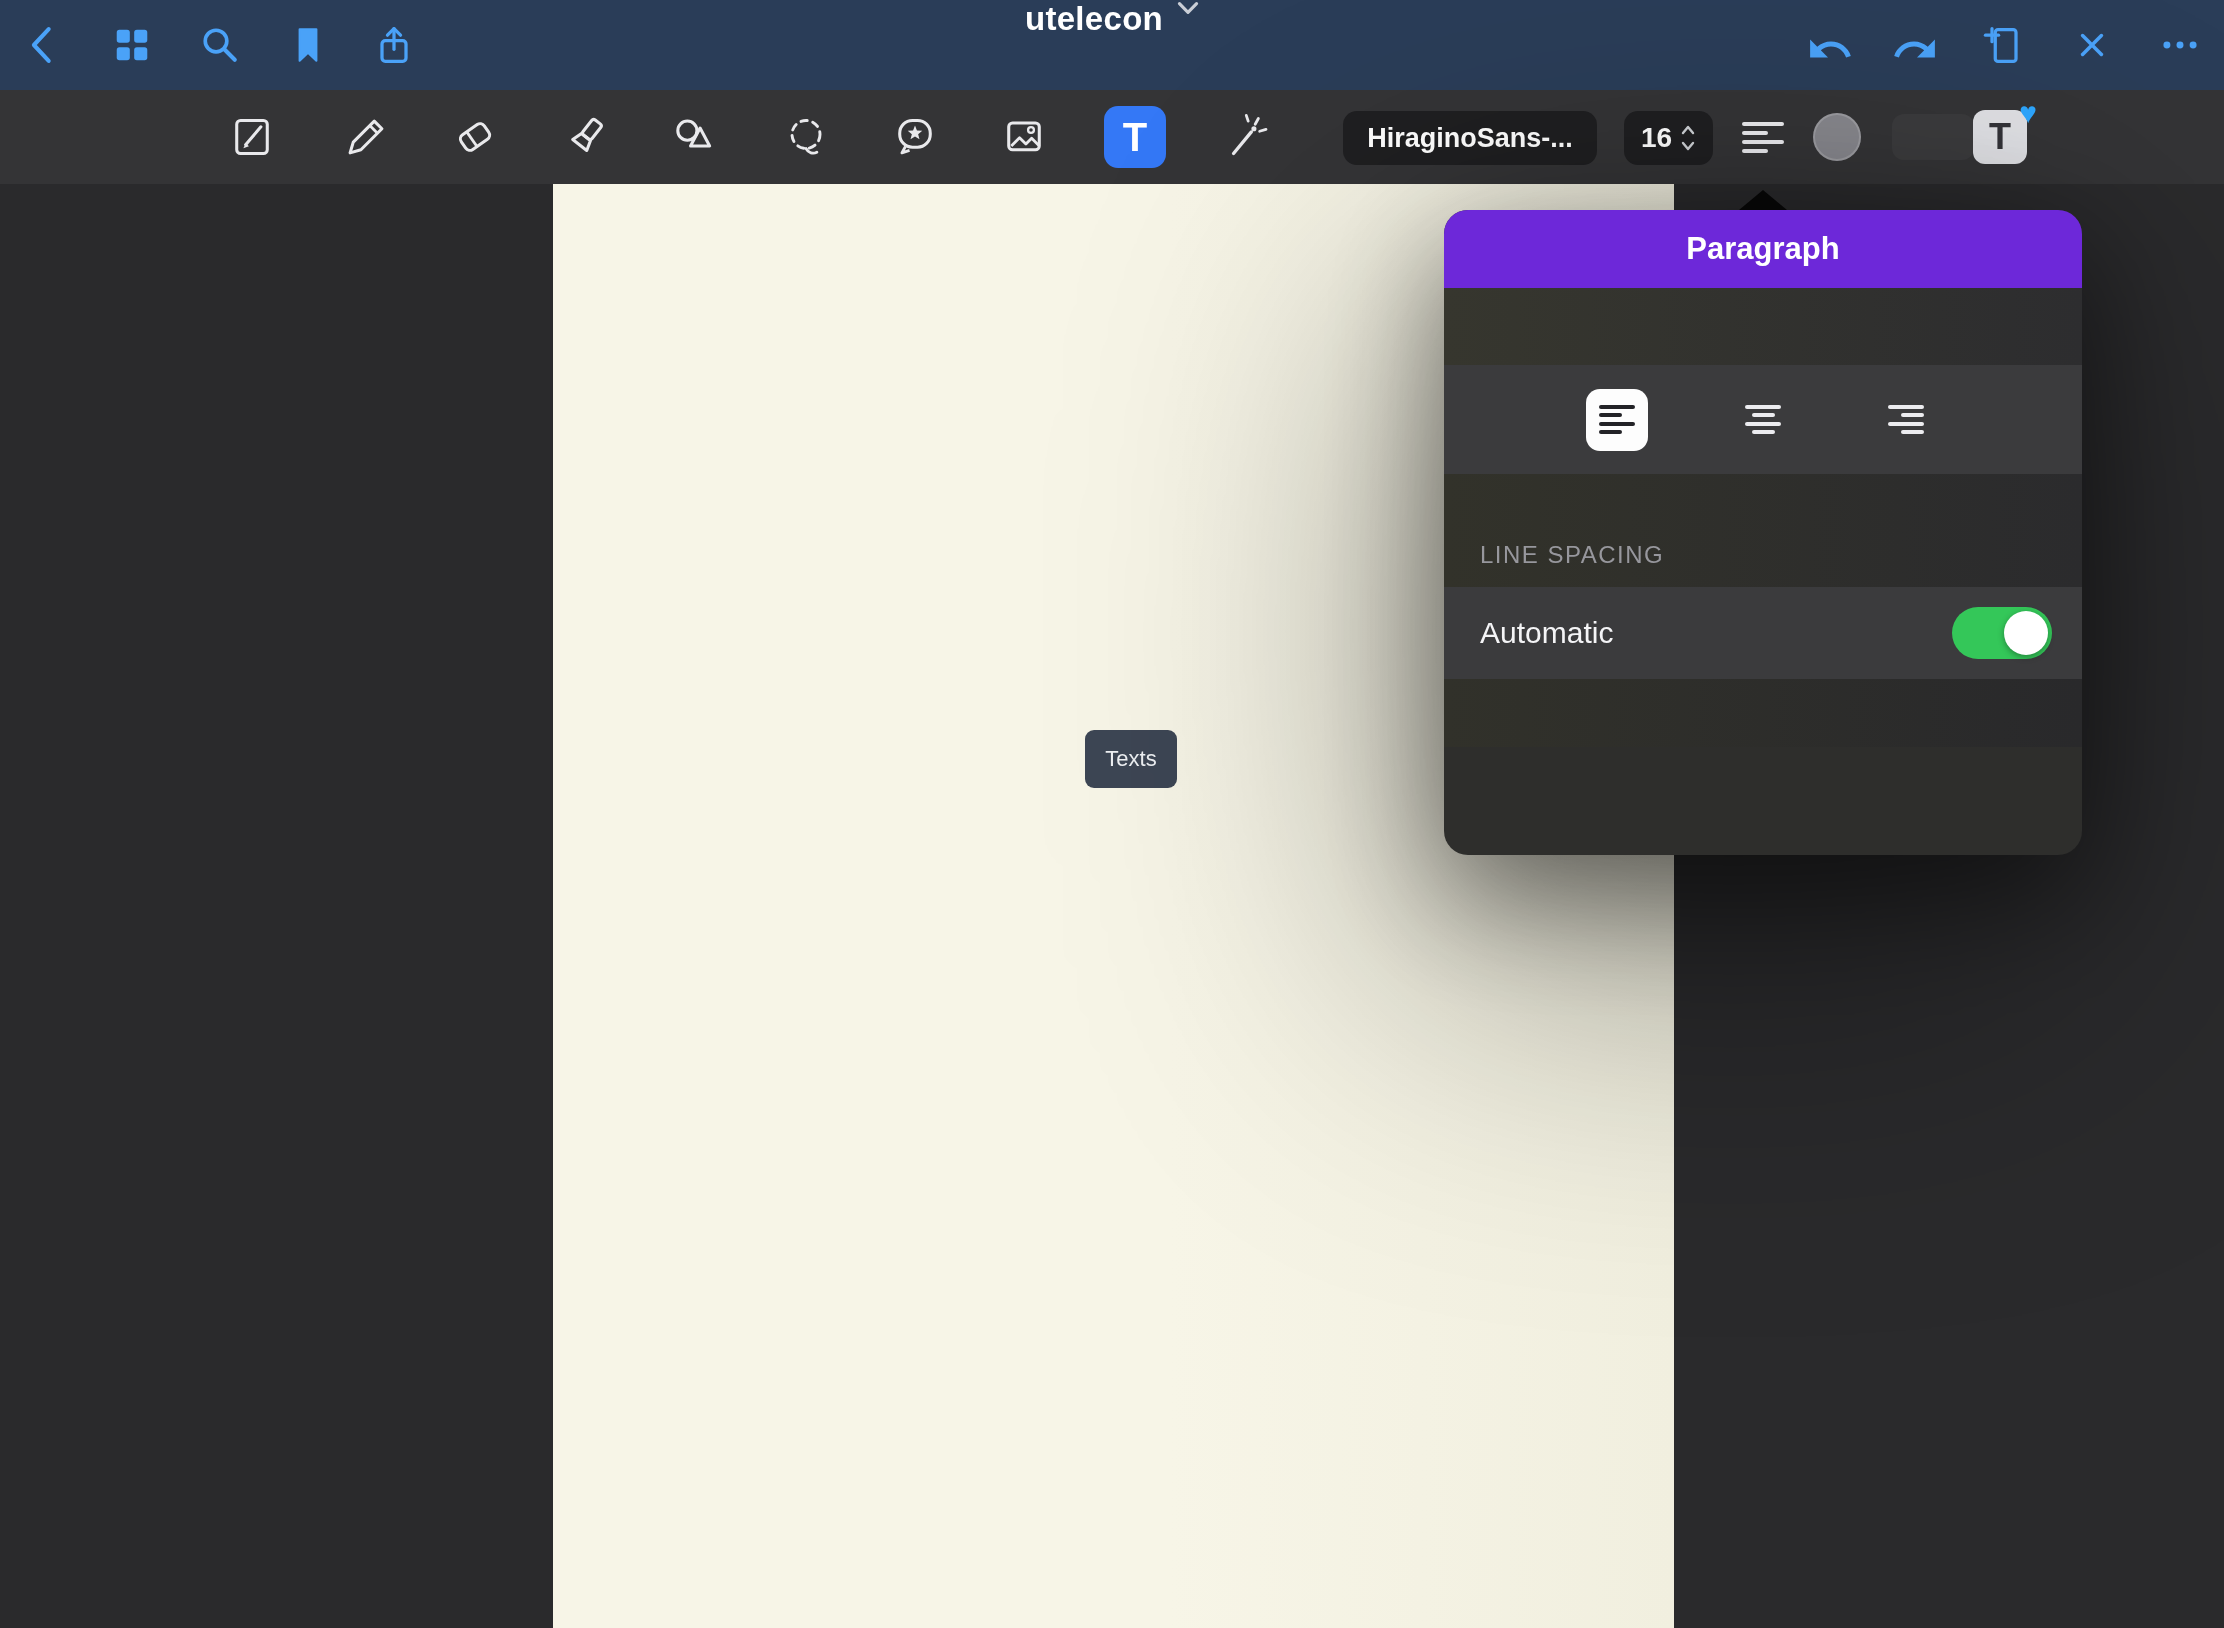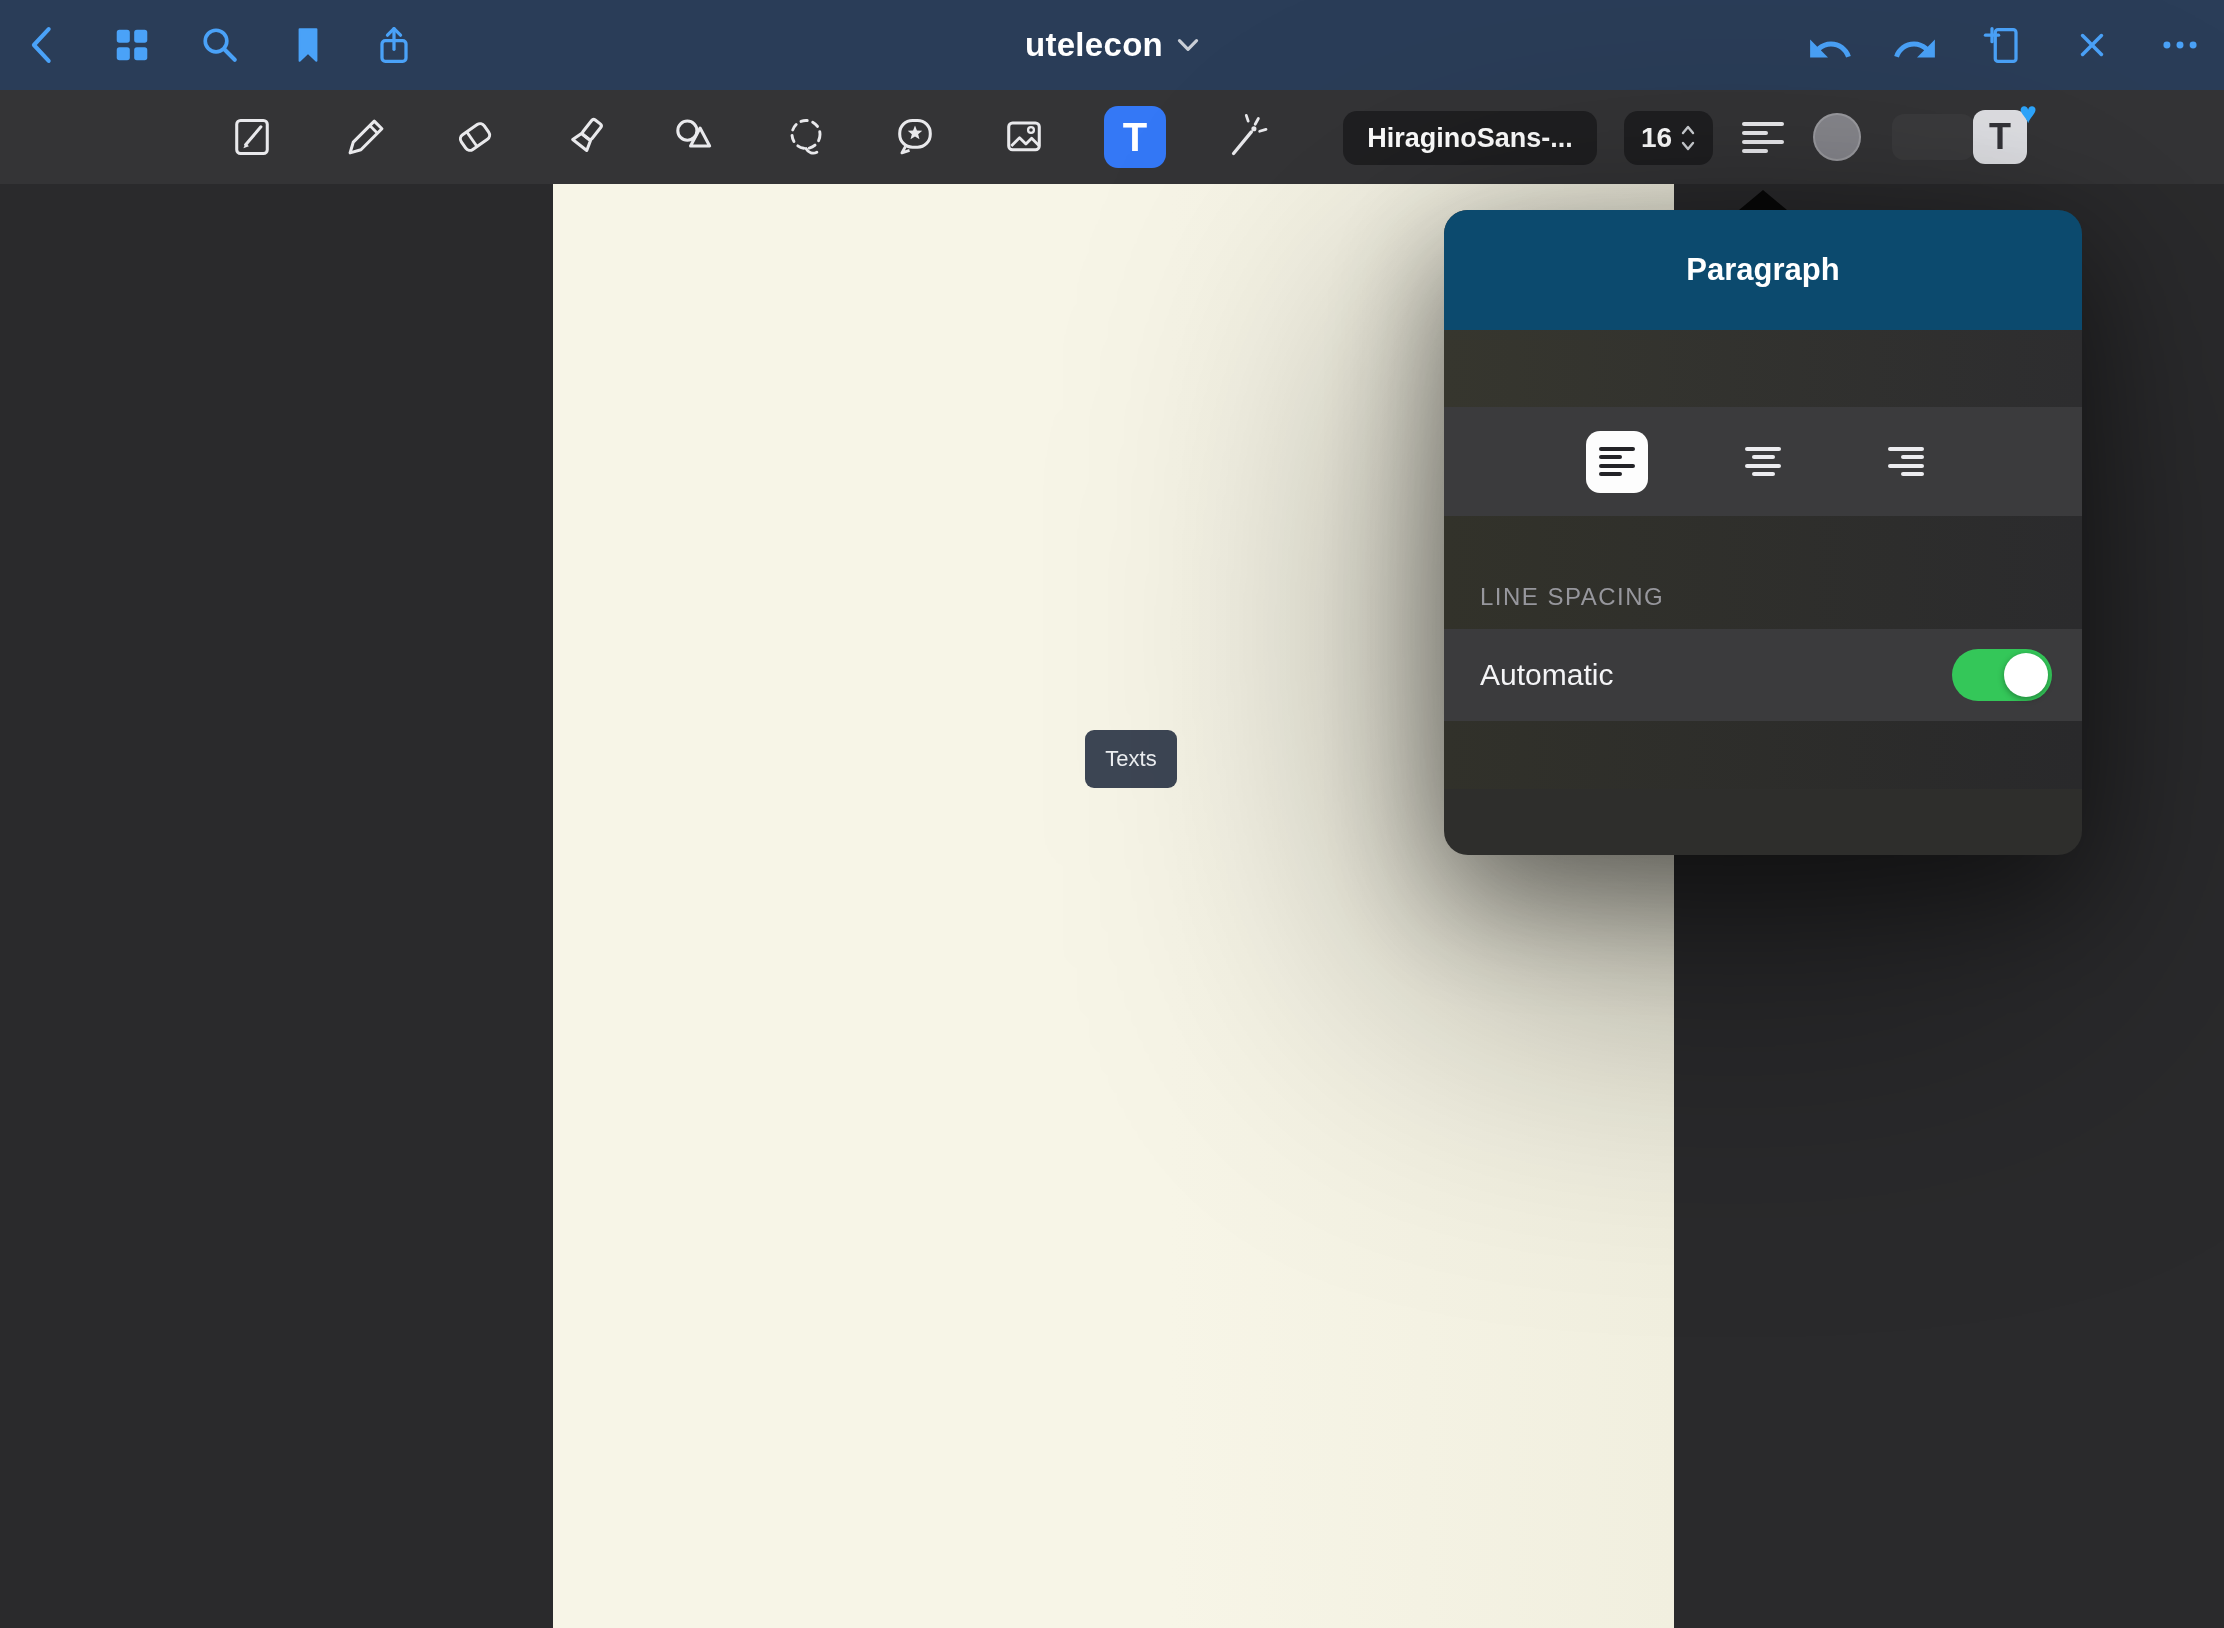--- a/index.html
+++ b/index.html
@@ -6,21 +6,21 @@
   .stage{position:relative;width:2224px;height:1628px;overflow:hidden;
          background:#2a2a2c;font-family:"Liberation Sans","DejaVu Sans",sans-serif;
          -webkit-font-smoothing:antialiased;}
 
   
   .topbar{position:absolute;left:0;top:0;width:2224px;height:90px;background:#2a3d58;z-index:30;}
   .icon-btn{position:absolute;top:17px;width:56px;height:56px;display:flex;
             align-items:center;justify-content:center;}
   .icon-btn svg{display:block;}
   .title-wrap{position:absolute;left:0;right:0;top:0;height:90px;display:flex;
-              align-items:center;justify-content:center;gap:14px;pointer-events:none;}
+              align-items:flex-start;justify-content:center;gap:14px;pointer-events:none;}
   .title-txt{color:#ffffff;font-size:33px;font-weight:700;letter-spacing:.3px;}
 
   
   .toolbar{position:absolute;left:0;top:90px;width:2224px;height:94px;background:#343436;z-index:30;}
   .tool-btn{position:absolute;top:15px;width:64px;height:64px;display:flex;
             align-items:center;justify-content:center;}
   .text-tile{position:absolute;left:1104px;top:16px;width:62px;height:62px;border-radius:14px;
              background:#3478f6;display:flex;align-items:center;justify-content:center;
              color:#fff;font-size:40px;font-weight:700;}
   .pill{position:absolute;top:21px;height:54px;border-radius:14px;background:#1f1f21;
@@ -55,21 +55,21 @@
                background:#3d4654;display:flex;align-items:center;justify-content:center;
                color:#eef0f3;font-size:22px;}
 
   
   .popover{position:absolute;left:1444px;top:210px;width:638px;height:645px;z-index:40;
            filter:drop-shadow(0 40px 60px rgba(0,0,0,.45)) drop-shadow(-30px 90px 160px rgba(0,0,0,.40));}
   .pop-caret{position:absolute;left:295px;top:-20px;width:0;height:0;
              border-left:24px solid transparent;border-right:24px solid transparent;
              border-bottom:20px solid #060606;}
   .pop-inner{position:absolute;inset:0;border-radius:24px;overflow:hidden;background:#2e2e2c;}
-  .pop-header{height:120px;background:#0c4a6e;display:flex;align-items:center;justify-content:center;
+  .pop-header{height:78px;background:#6d28d9;display:flex;align-items:center;justify-content:center;
               color:#fff;font-size:31px;font-weight:700;}
   .pop-strip{height:77px;background:linear-gradient(90deg,#36362e,#2d2d2f);}
   .align-row{position:relative;height:109px;background:#3b3b3d;}
   .align-slot{position:absolute;top:0;height:109px;width:64px;display:flex;
               align-items:center;justify-content:center;}
   .align-badge{width:62px;height:62px;border-radius:14px;background:#fdfdfd;display:flex;
                align-items:center;justify-content:center;}
   .section-head{position:relative;height:113px;background:linear-gradient(90deg,#32322a,#2b2b2d);}
   .section-label{position:absolute;left:36px;bottom:18px;color:#97979d;font-size:24px;
                  letter-spacing:1.5px;}

